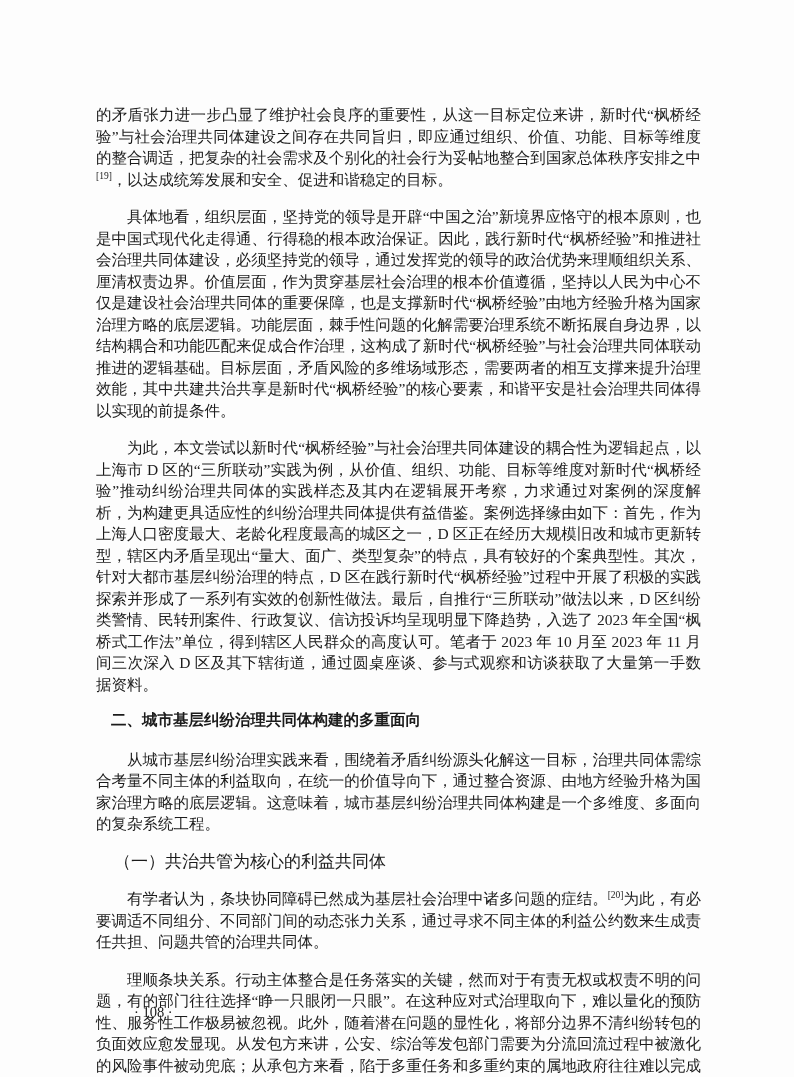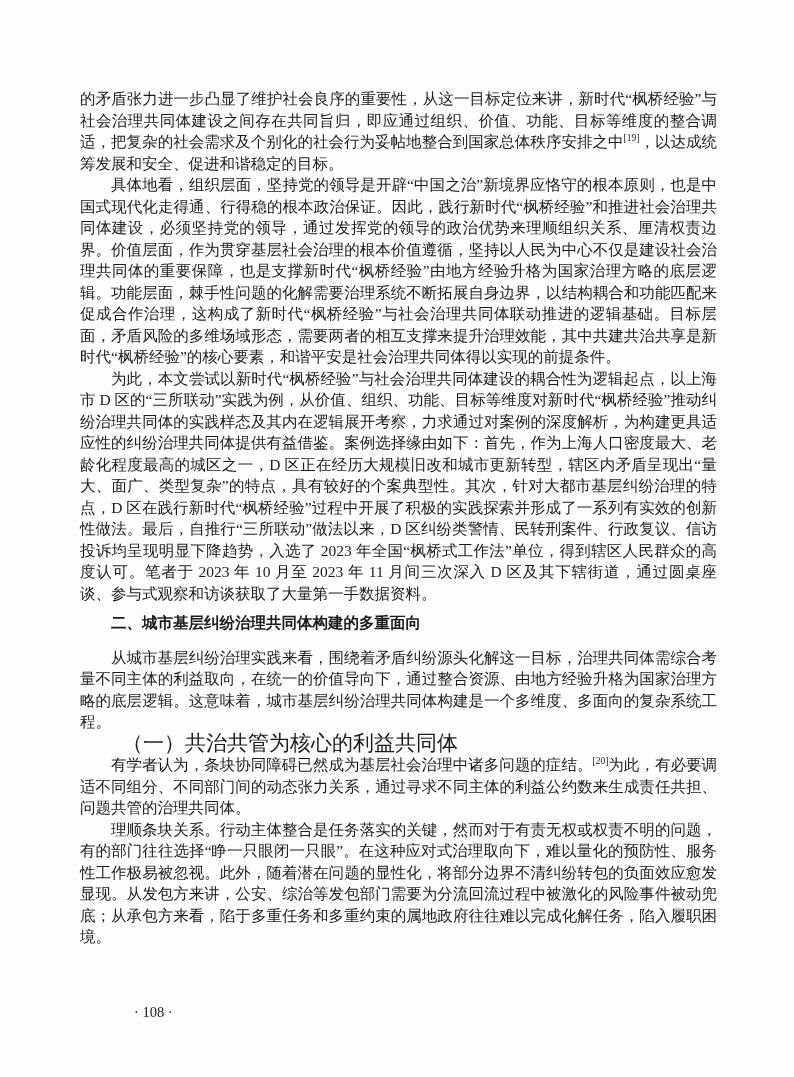--- a/index.html
+++ b/index.html
@@ -21,39 +21,39 @@
     position: absolute;
     left: 80px;
     top: 88px;
     width: 637px;
     font-size: 15.5px;
     line-height: 21.5px;
     text-align: justify;
     text-justify: inter-ideograph;
   }
   .para {
-    margin: 0;
+    margin: 16px;
     padding: 0;
     text-indent: 2em;
   }
   .para.no-indent {
     text-indent: 0;
   }
   .section-heading {
-    font-family: Liberation Sans, sans-serif;
+    font-family: Liberation Mono, monospace;
     font-weight: 700;
     font-size: 15.5px;
     line-height: 21.5px;
     margin: 8px 0 13px 0;
     text-indent: 2em;
     text-align: left;
   }
   .subsection-heading {
     font-weight: 400;
-    font-size: 21px;
+    font-size: 17px;
     line-height: 21.5px;
     margin: 0;
     text-indent: 2em;
     text-align: left;
   }
   sup.fnref {
     font-size: 9.5px;
     line-height: 0;
     vertical-align: super;
     letter-spacing: 0;

